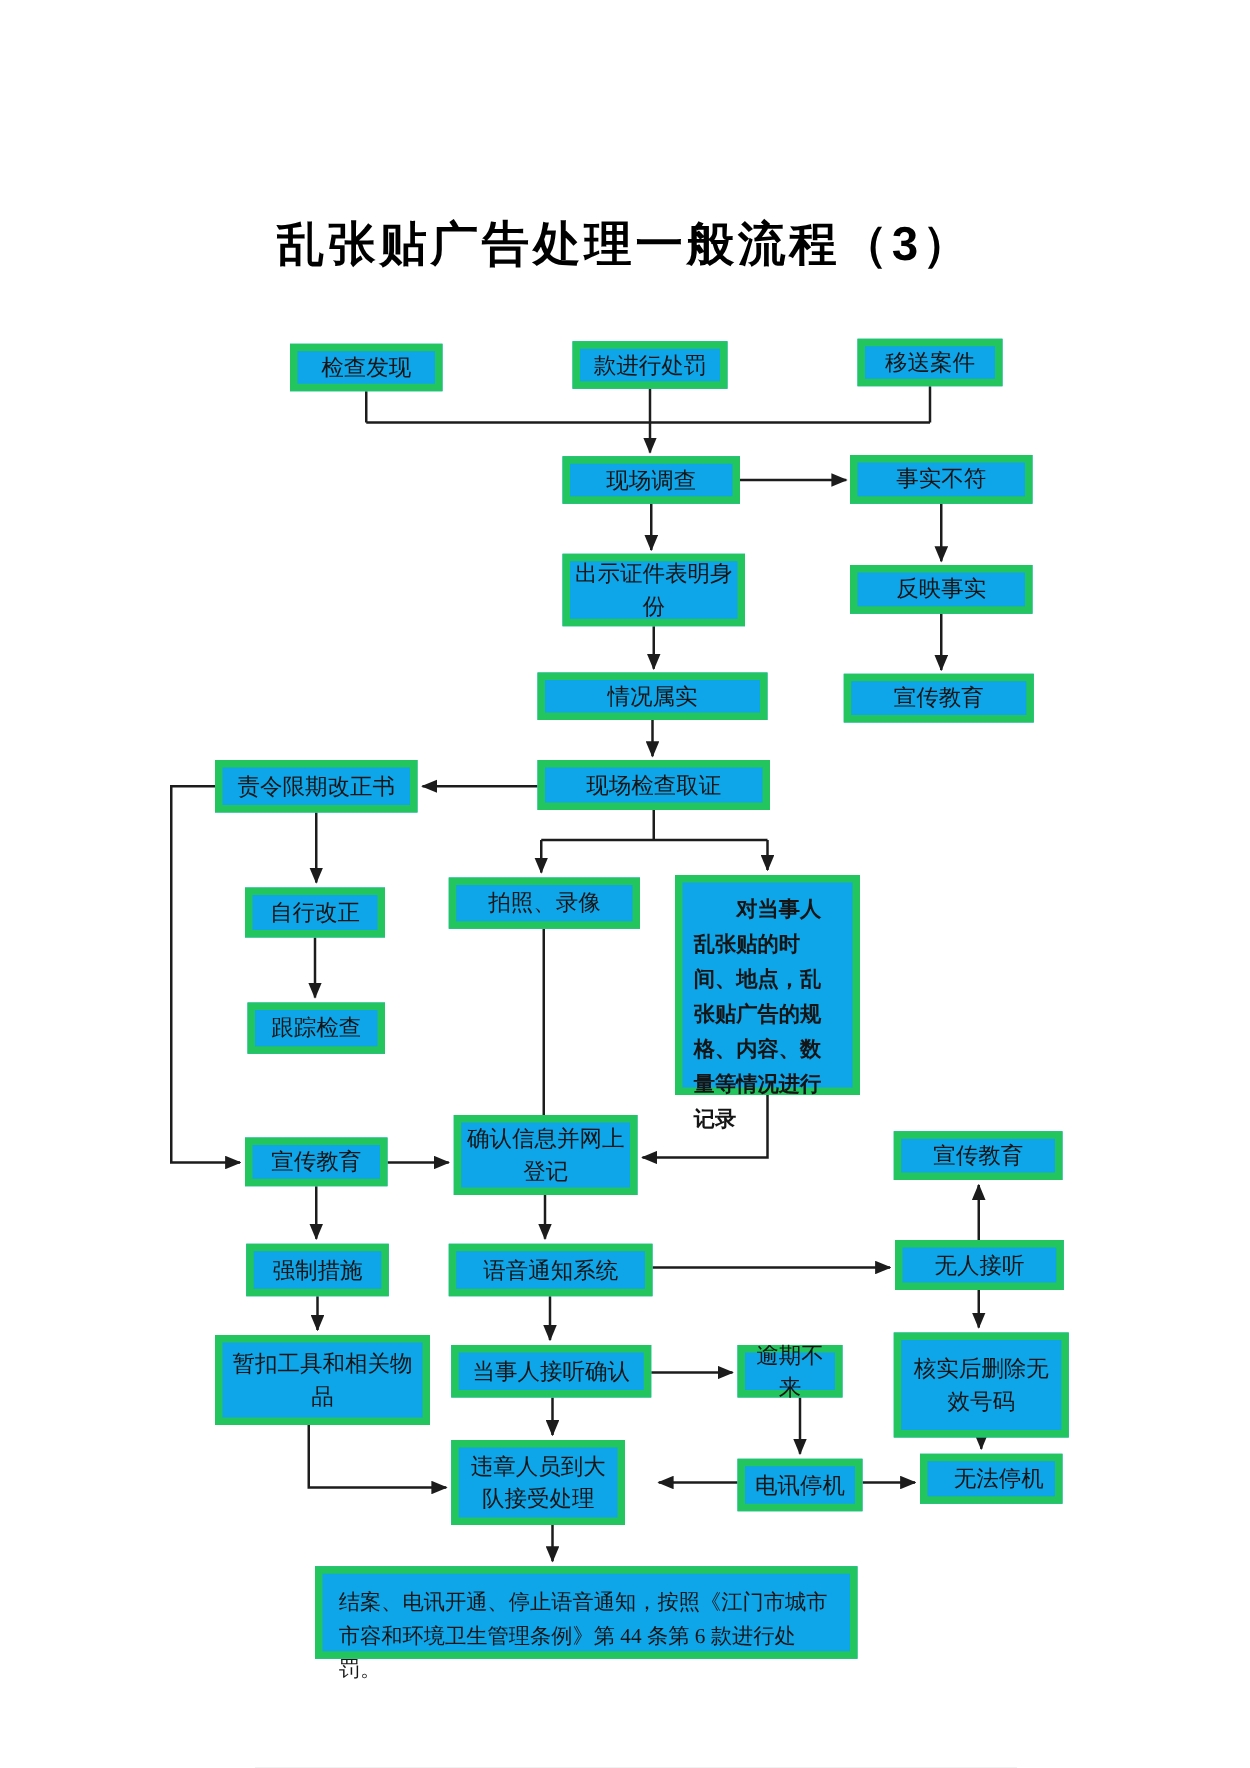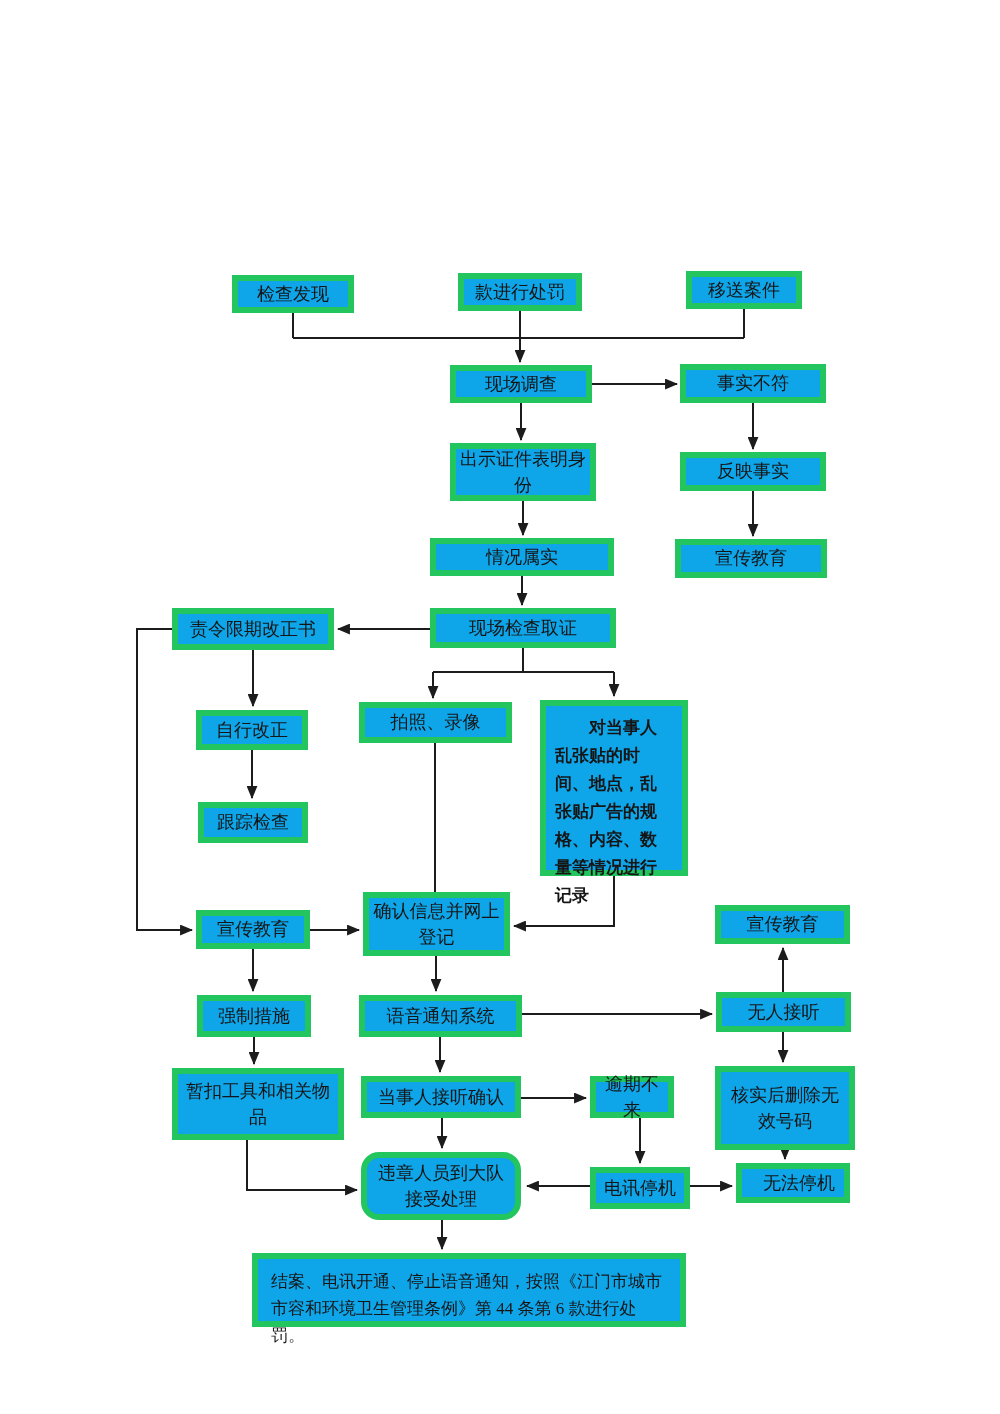--- a/index.html
+++ b/index.html
@@ -57,20 +57,21 @@
     padding: 9px 13px;
     font-size: 17px;
     line-height: 27px;
   }
 </style>
 </head>
 <body>
 
 <div class="page">
 
+  <div class="doc-title">乱张贴广告处理一般流程（3）</div>
 
   <svg class="edges-layer" width="1000" height="1414" viewBox="0 0 1000 1414" xmlns="http://www.w3.org/2000/svg">
     <defs>
       <marker id="arrowhead" viewBox="0 0 12 10" refX="11" refY="5" markerWidth="13" markerHeight="11" orient="auto" markerUnits="userSpaceOnUse">
         <path d="M0,0 L12,5 L0,10 Z" fill="#1c1c1c"></path>
       </marker>
     </defs>
     <g id="edge-group">
         <polyline points="293,313 293,338" fill="none" stroke="#1c1c1c" stroke-width="2"></polyline>
         <polyline points="744,309 744,338" fill="none" stroke="#1c1c1c" stroke-width="2"></polyline>
@@ -130,19 +131,19 @@
       <div class="node variant-center" style="left: 196px; top: 910px; width: 114px; height: 39px;">宣传教育</div>
       <div class="node variant-center" style="left: 363px; top: 892px; width: 147px; height: 64px;">确认信息并网上登记</div>
       <div class="node variant-center" style="left: 715px; top: 905px; width: 135px; height: 39px;">宣传教育</div>
       <div class="node variant-center" style="left: 197px; top: 995px; width: 114px; height: 42px;">强制措施</div>
       <div class="node variant-center" style="left: 359px; top: 995px; width: 163px; height: 42px;">语音通知系统</div>
       <div class="node variant-center" style="left: 716px; top: 992px; width: 135px; height: 40px;">无人接听</div>
       <div class="node variant-center" style="left: 172px; top: 1068px; width: 172px; height: 72px;">暂扣工具和相关物品</div>
       <div class="node variant-center" style="left: 361px; top: 1076px; width: 160px; height: 42px;">当事人接听确认</div>
       <div class="node variant-center" style="left: 590px; top: 1076px; width: 84px; height: 42px;">逾期不来</div>
       <div class="node variant-center" style="left: 715px; top: 1066px; width: 140px; height: 84px;">核实后删除无效号码</div>
-      <div class="node variant-center" style="left: 361px; top: 1152px; width: 160px; height: 68px; border-radius: 18px;">违章人员到大队接受处理</div>
+      <div class="node variant-center" style="left: 361px; top: 1152px; width: 139px; height: 68px;">违章人员到大队接受处理</div>
       <div class="node variant-center" style="left: 590px; top: 1167px; width: 100px; height: 42px;">电讯停机</div>
       <div class="node variant-center" style="left: 736px; top: 1163px; width: 114px; height: 40px; padding-left: 16px;">无法停机</div>
       <div class="node variant-para" style="left: 252px; top: 1253px; width: 434px; height: 74px;">结案、电讯开通、停止语音通知，按照《江门市城市市容和环境卫生管理条例》第 44 条第 6 款进行处罚。</div>
     </div>
 
 </div>
 
 </body></html>

